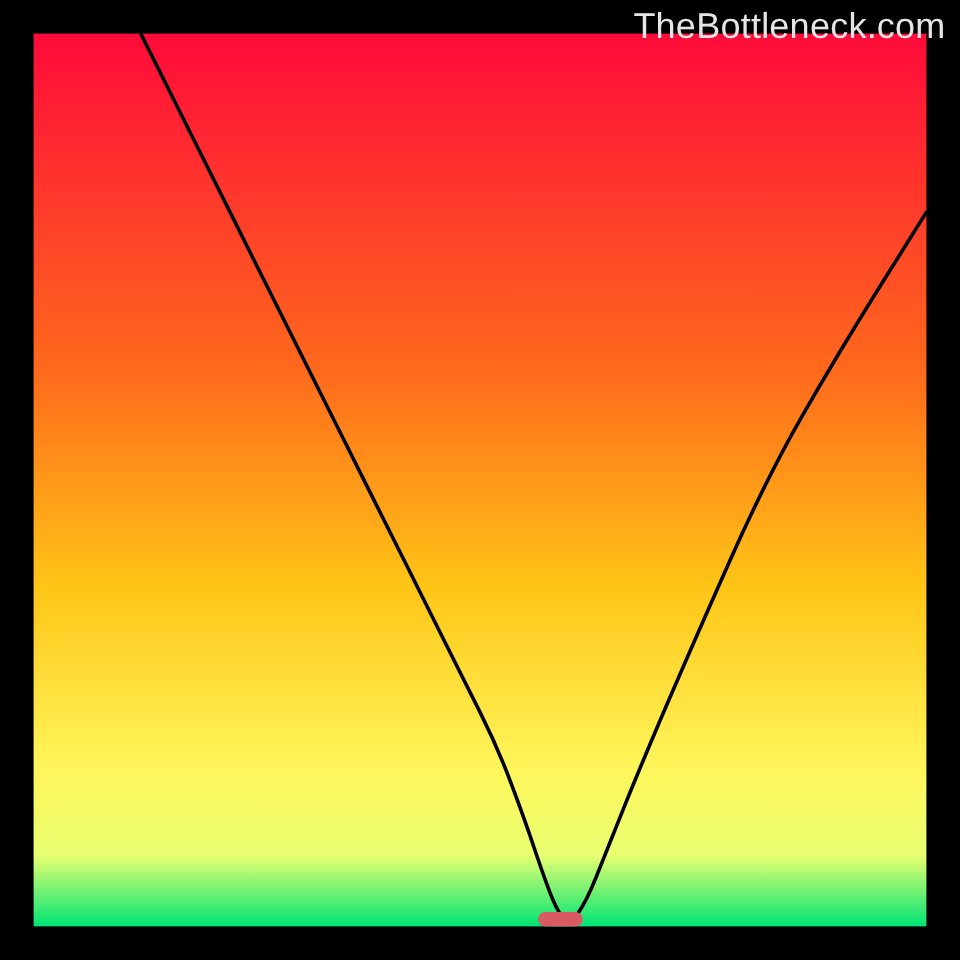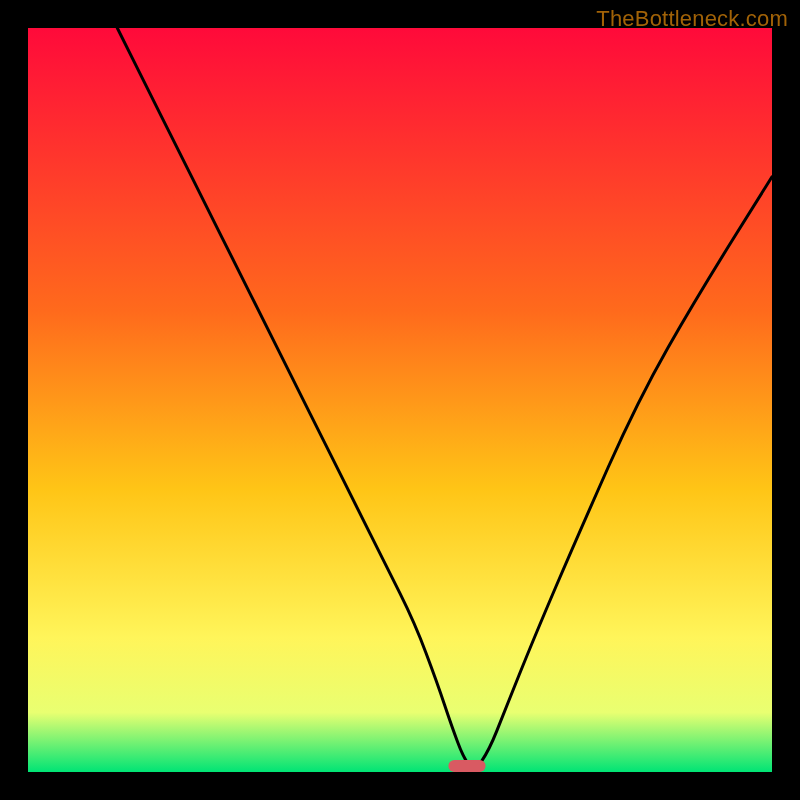--- a/index.html
+++ b/index.html
@@ -13,22 +13,22 @@
   }
   .canvas-wrap {
     position: relative;
     width: 800px;
     height: 800px;
   }
   .watermark {
     position: absolute;
     top: 6px;
     right: 12px;
-    color: #a16207;
-    font-size: 22px;
+    color: #e5e5e5;
+    font-size: 30px;
     font-weight: 500;
     letter-spacing: 0.2px;
   }
   svg {
     display: block;
   }
 </style>
 </head>
 <body>
 

